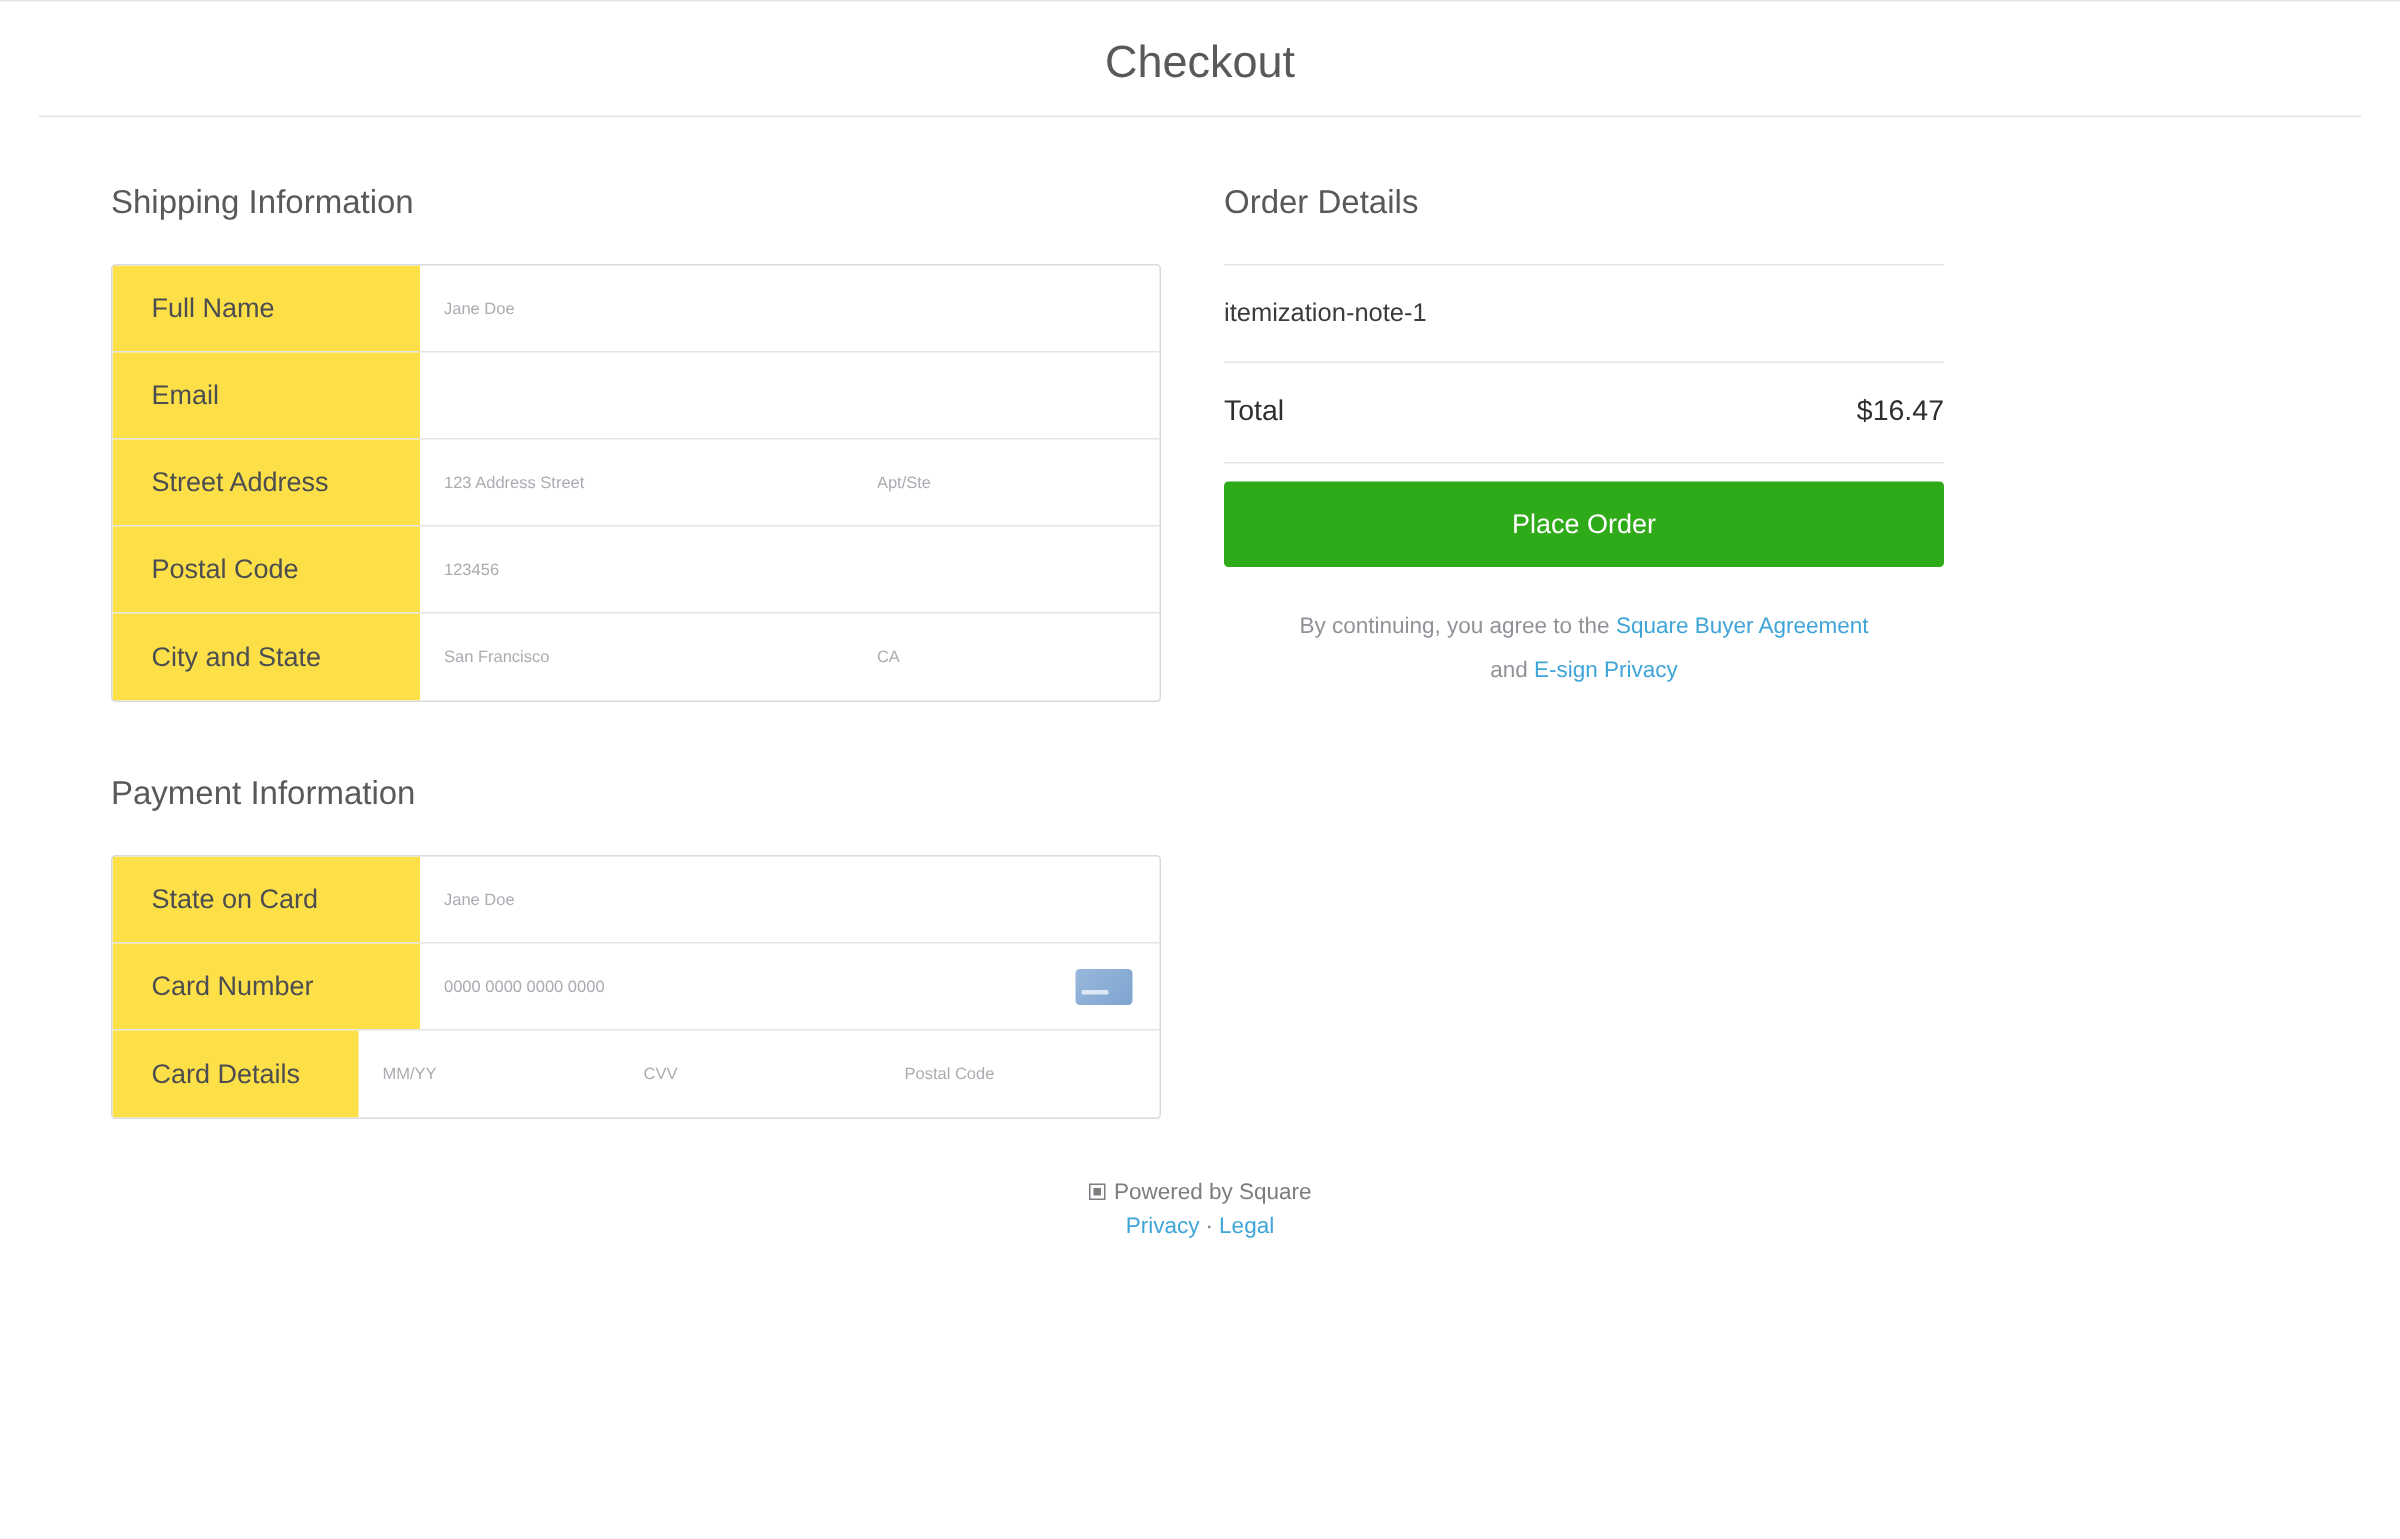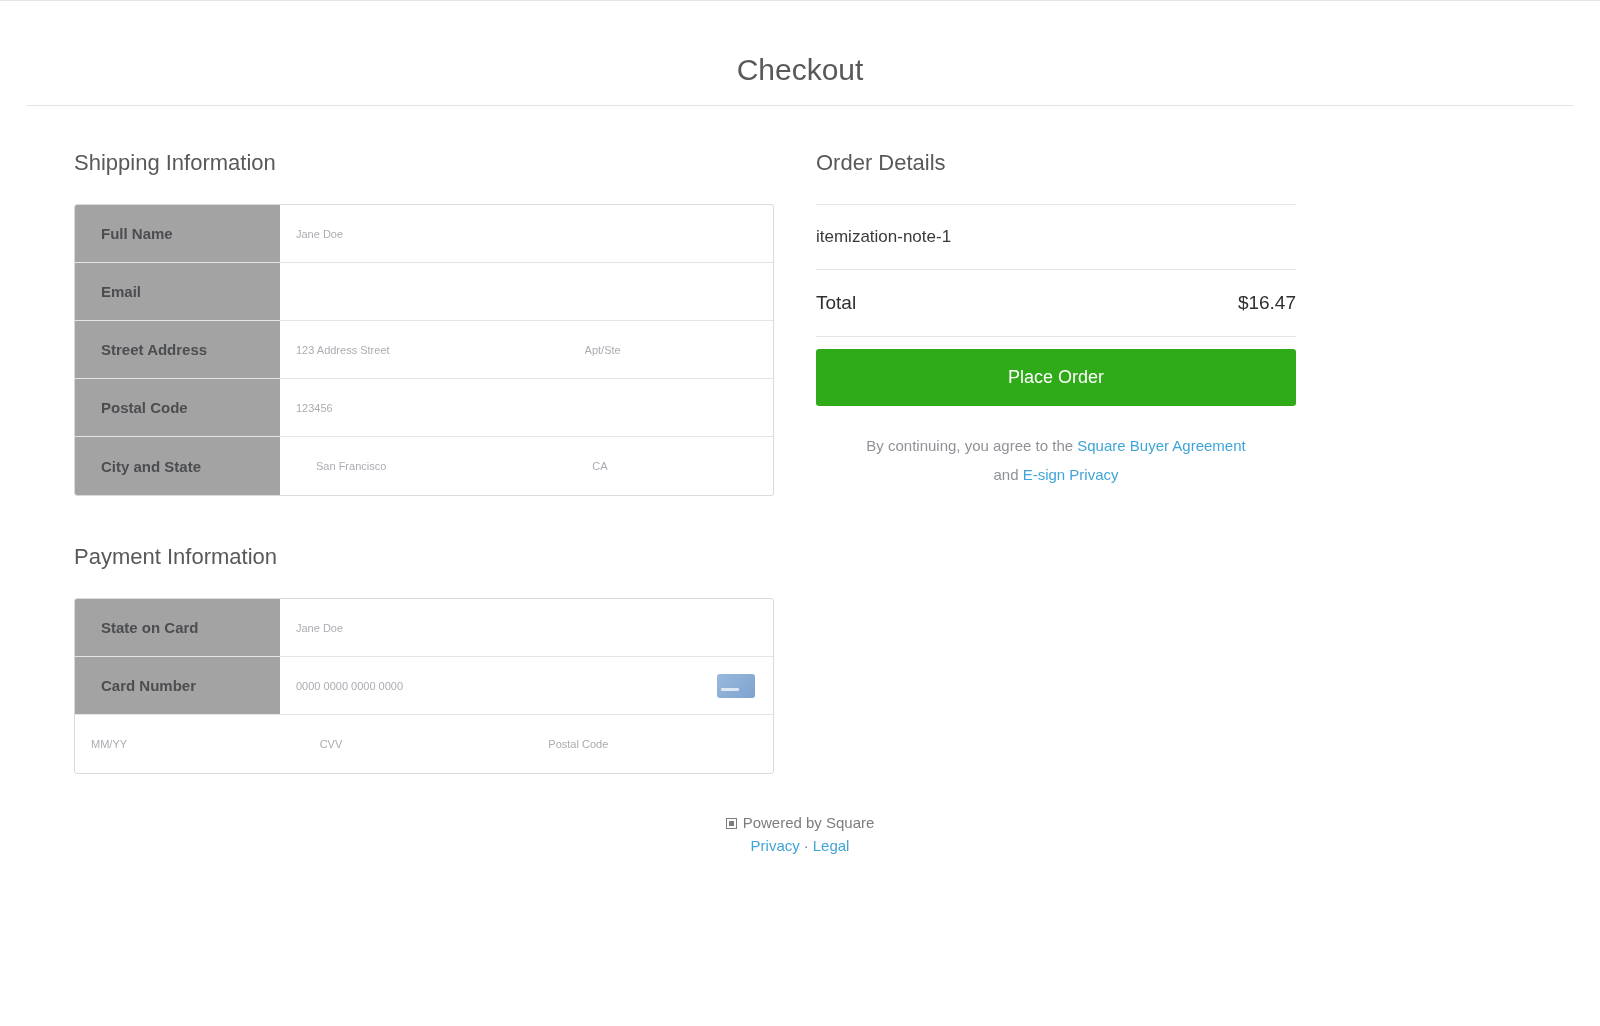--- a/index.html
+++ b/index.html
@@ -9,21 +9,20 @@
     color: #3a3b3d;
     font-size: 15px;
   }
   .top-border { border-top: 1px solid #e2e4e7; height:1px; }
   .page-title {
     text-align: center;
     font-size: 30px;
     font-weight: 400;
     color: #59595c;
     padding: 24px 0 18px;
-    margin-top: 28px;
   }
   .divider {
     border-top: 1px solid #e2e4e7;
     margin: 0 26px;
   }
   .main {
     display: flex;
     padding: 44px 14px 0;
     gap: 42px;
     align-items: flex-start;
@@ -42,27 +41,27 @@
     border: 1px solid #d8dadf;
     border-radius: 3px;
     overflow: hidden;
     margin-bottom: 48px;
   }
   .form-row {
     display: flex;
     border-bottom: 1px solid #e2e4e7;
     min-height: 58px;
   }
-  .form-row:last-child { border-bottom: none; gap: 20px; }
+  .form-row:last-child { border-bottom: none; }
   .form-label {
     width: 205px;
-    background: #a3a3a3;
+    background: #fde047;
     padding: 18px 26px;
-    font-size: 15px;
-    font-weight: 700;
+    font-size: 18px;
+    font-weight: 400;
     color: #4b4d50;
     display: flex;
     align-items: center;
   }
   .form-fields {
     flex: 1;
     display: flex;
     align-items: center;
     padding: 0 12px 0 0;
   }
@@ -194,20 +193,21 @@
         </div>
       </div>
       <div class="form-row">
         <div class="form-label">Card Number</div>
         <div class="form-fields">
           <input type="text" placeholder="0000 0000 0000 0000" style="">
           <span class="card-icon"></span>
         </div>
       </div>
       <div class="form-row">
+        <div class="form-label">Card Details</div>
         <div class="form-fields">
           <input type="text" style="flex: 1 1 0%;" placeholder="MM/YY">
           <input type="text" style="flex: 1 1 0%;" placeholder="CVV">
           <input type="text" style="flex: 1 1 0%;" placeholder="Postal Code">
         </div>
       </div>
     </div>
   </div>
 
   <div class="right-col">

